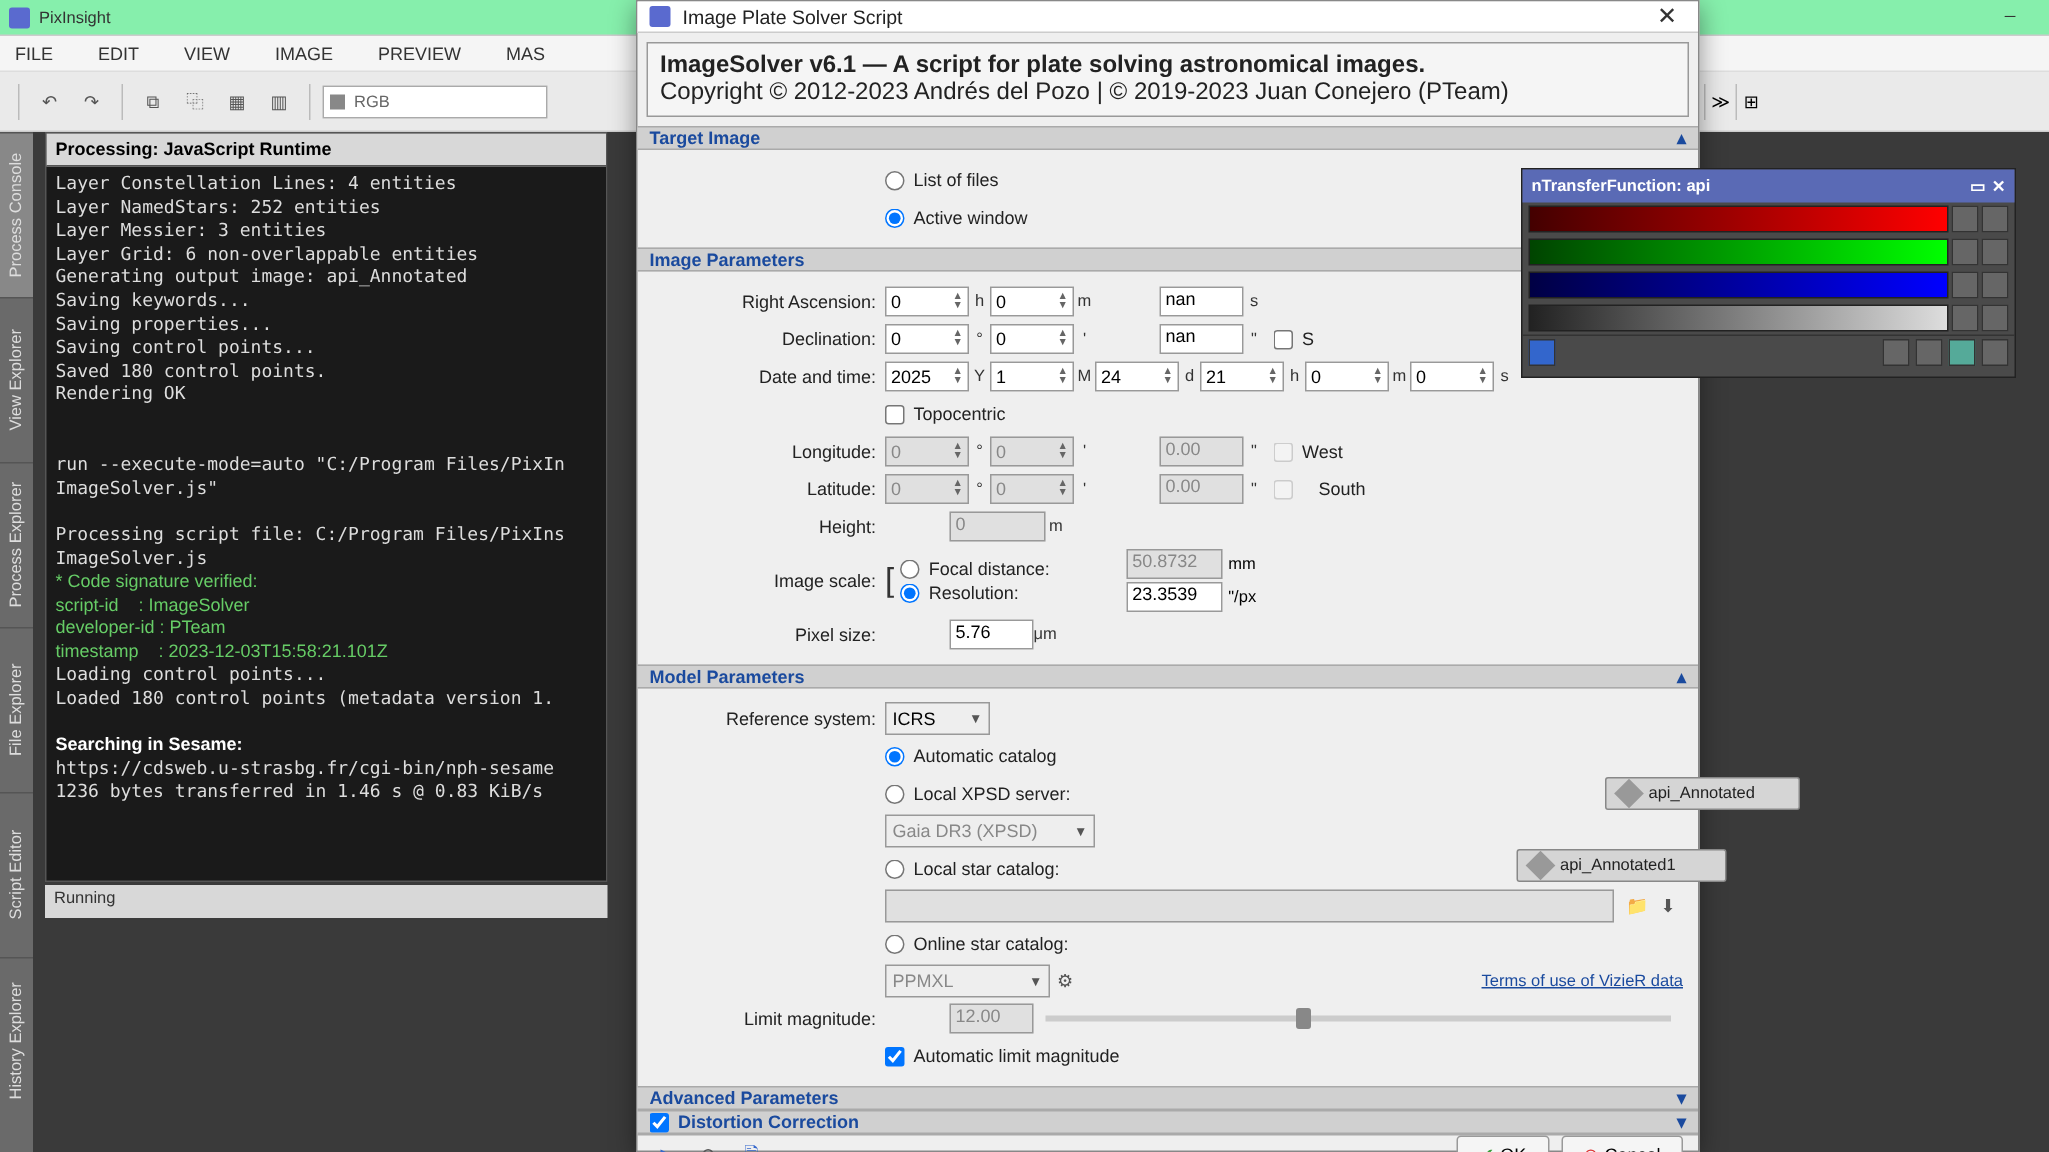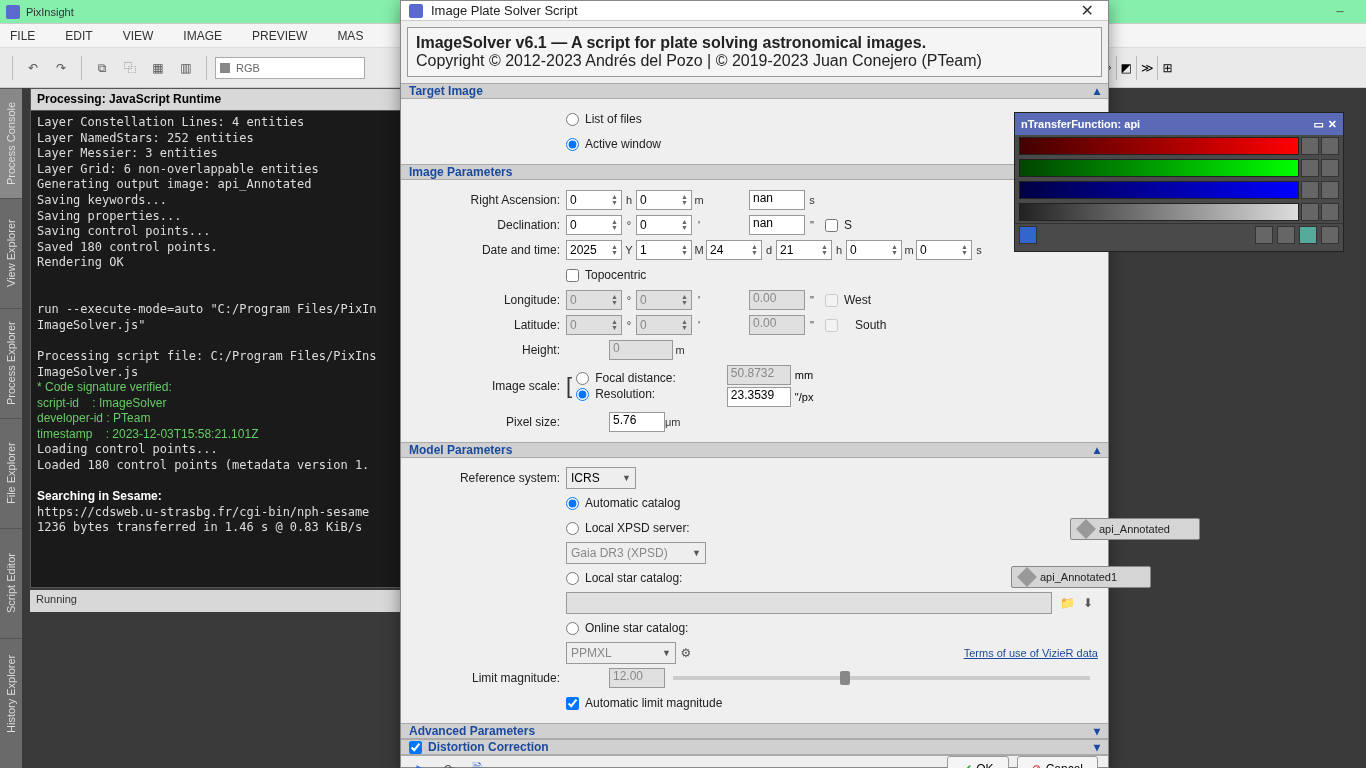--- a/index.html
+++ b/index.html
@@ -29,21 +29,21 @@
 
 
 .console-panel { position: absolute; left: 30px; top: 88px; width: 375px; height: 500px; background: #1a1a1a; border: 1px solid #555; }
 .console-header { height: 22px; background: #d8d8d8; color: #000; font-weight: bold; font-size: 12px; padding: 3px 6px; border-bottom: 1px solid #555; }
 .console-body { font-family: "Consolas", monospace; font-size: 12px; color: #ddd; padding: 4px 6px; line-height: 1.3; height: 460px; overflow: hidden; white-space: pre-wrap; }
 .console-body .green { color: #6c6; }
 .console-body .bold { font-weight: bold; color: #fff; }
 .console-footer { position: absolute; left: 30px; top: 590px; width: 375px; height: 22px; background: #d8d8d8; color: #333; font-size: 11px; padding: 3px 6px; }
 
 
-.dialog { position: absolute; left: 400px; top: 0; width: 709px; height: 768px; background: #efefef; border: 1px solid #888; box-shadow: 0 4px 16px rgba(0,0,0,.4); display: flex; flex-direction: column; }
+.dialog { position: absolute; left: 424px; top: 0; width: 709px; height: 768px; background: #efefef; border: 1px solid #888; box-shadow: 0 4px 16px rgba(0,0,0,.4); display: flex; flex-direction: column; }
 .dialog-titlebar { height: 28px; background: #fff; display: flex; align-items: center; padding: 0 8px; border-bottom: 1px solid #ccc; }
 .dialog-titlebar .logo { width: 14px; height: 14px; background: #5a6acf; border-radius: 2px; margin-right: 8px; }
 .dialog-titlebar .title { font-size: 13px; color: #222; }
 .dialog-titlebar .close { margin-left: auto; font-size: 16px; color: #333; cursor: pointer; padding: 0 6px; }
 
 .dialog-info { margin: 6px; padding: 6px 8px; background: #f5f5f5; border: 1px solid #999; font-size: 16px; color: #222; }
 
 .section-header { height: 22px; background: #d0d0d0; display: flex; align-items: center; padding: 0 8px; font-size: 12px; font-weight: bold; color: #1a4a9e; border-top: 1px solid #aaa; border-bottom: 1px solid #aaa; }
 .section-header .collapse { margin-left: auto; color: #1a4a9e; }
 .section-header.checked input[type=checkbox] { margin-right: 6px; }

